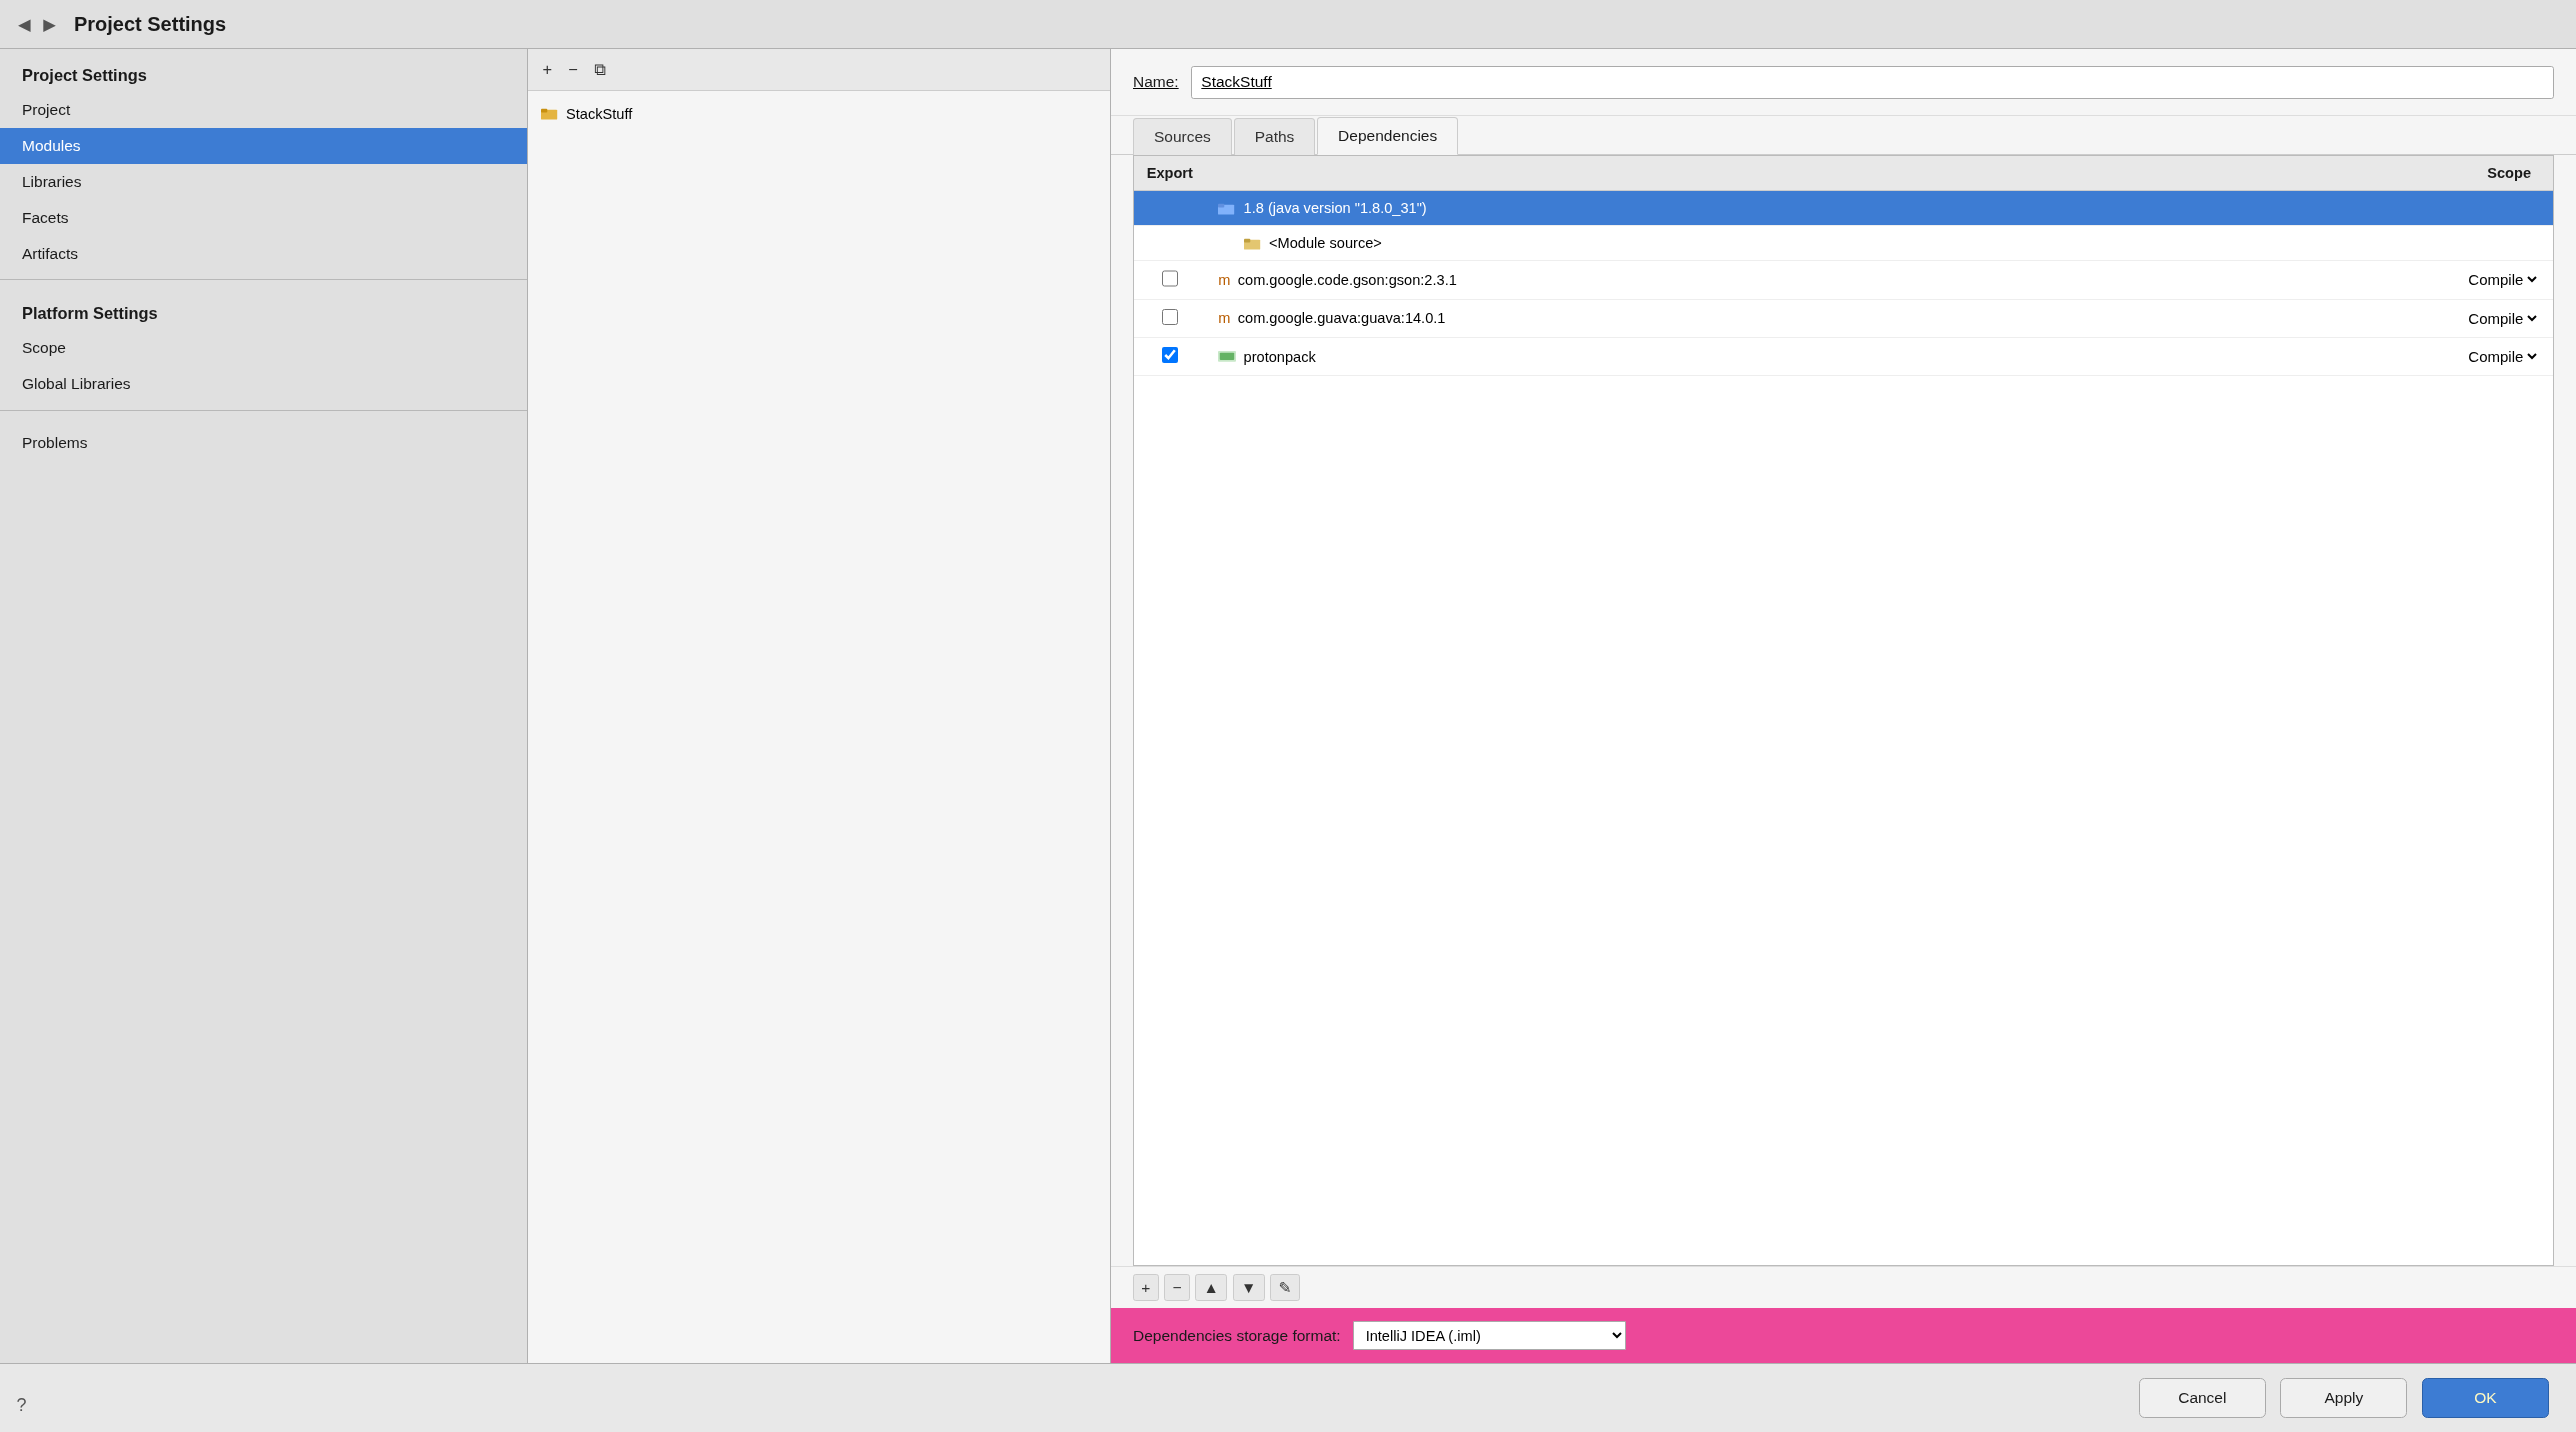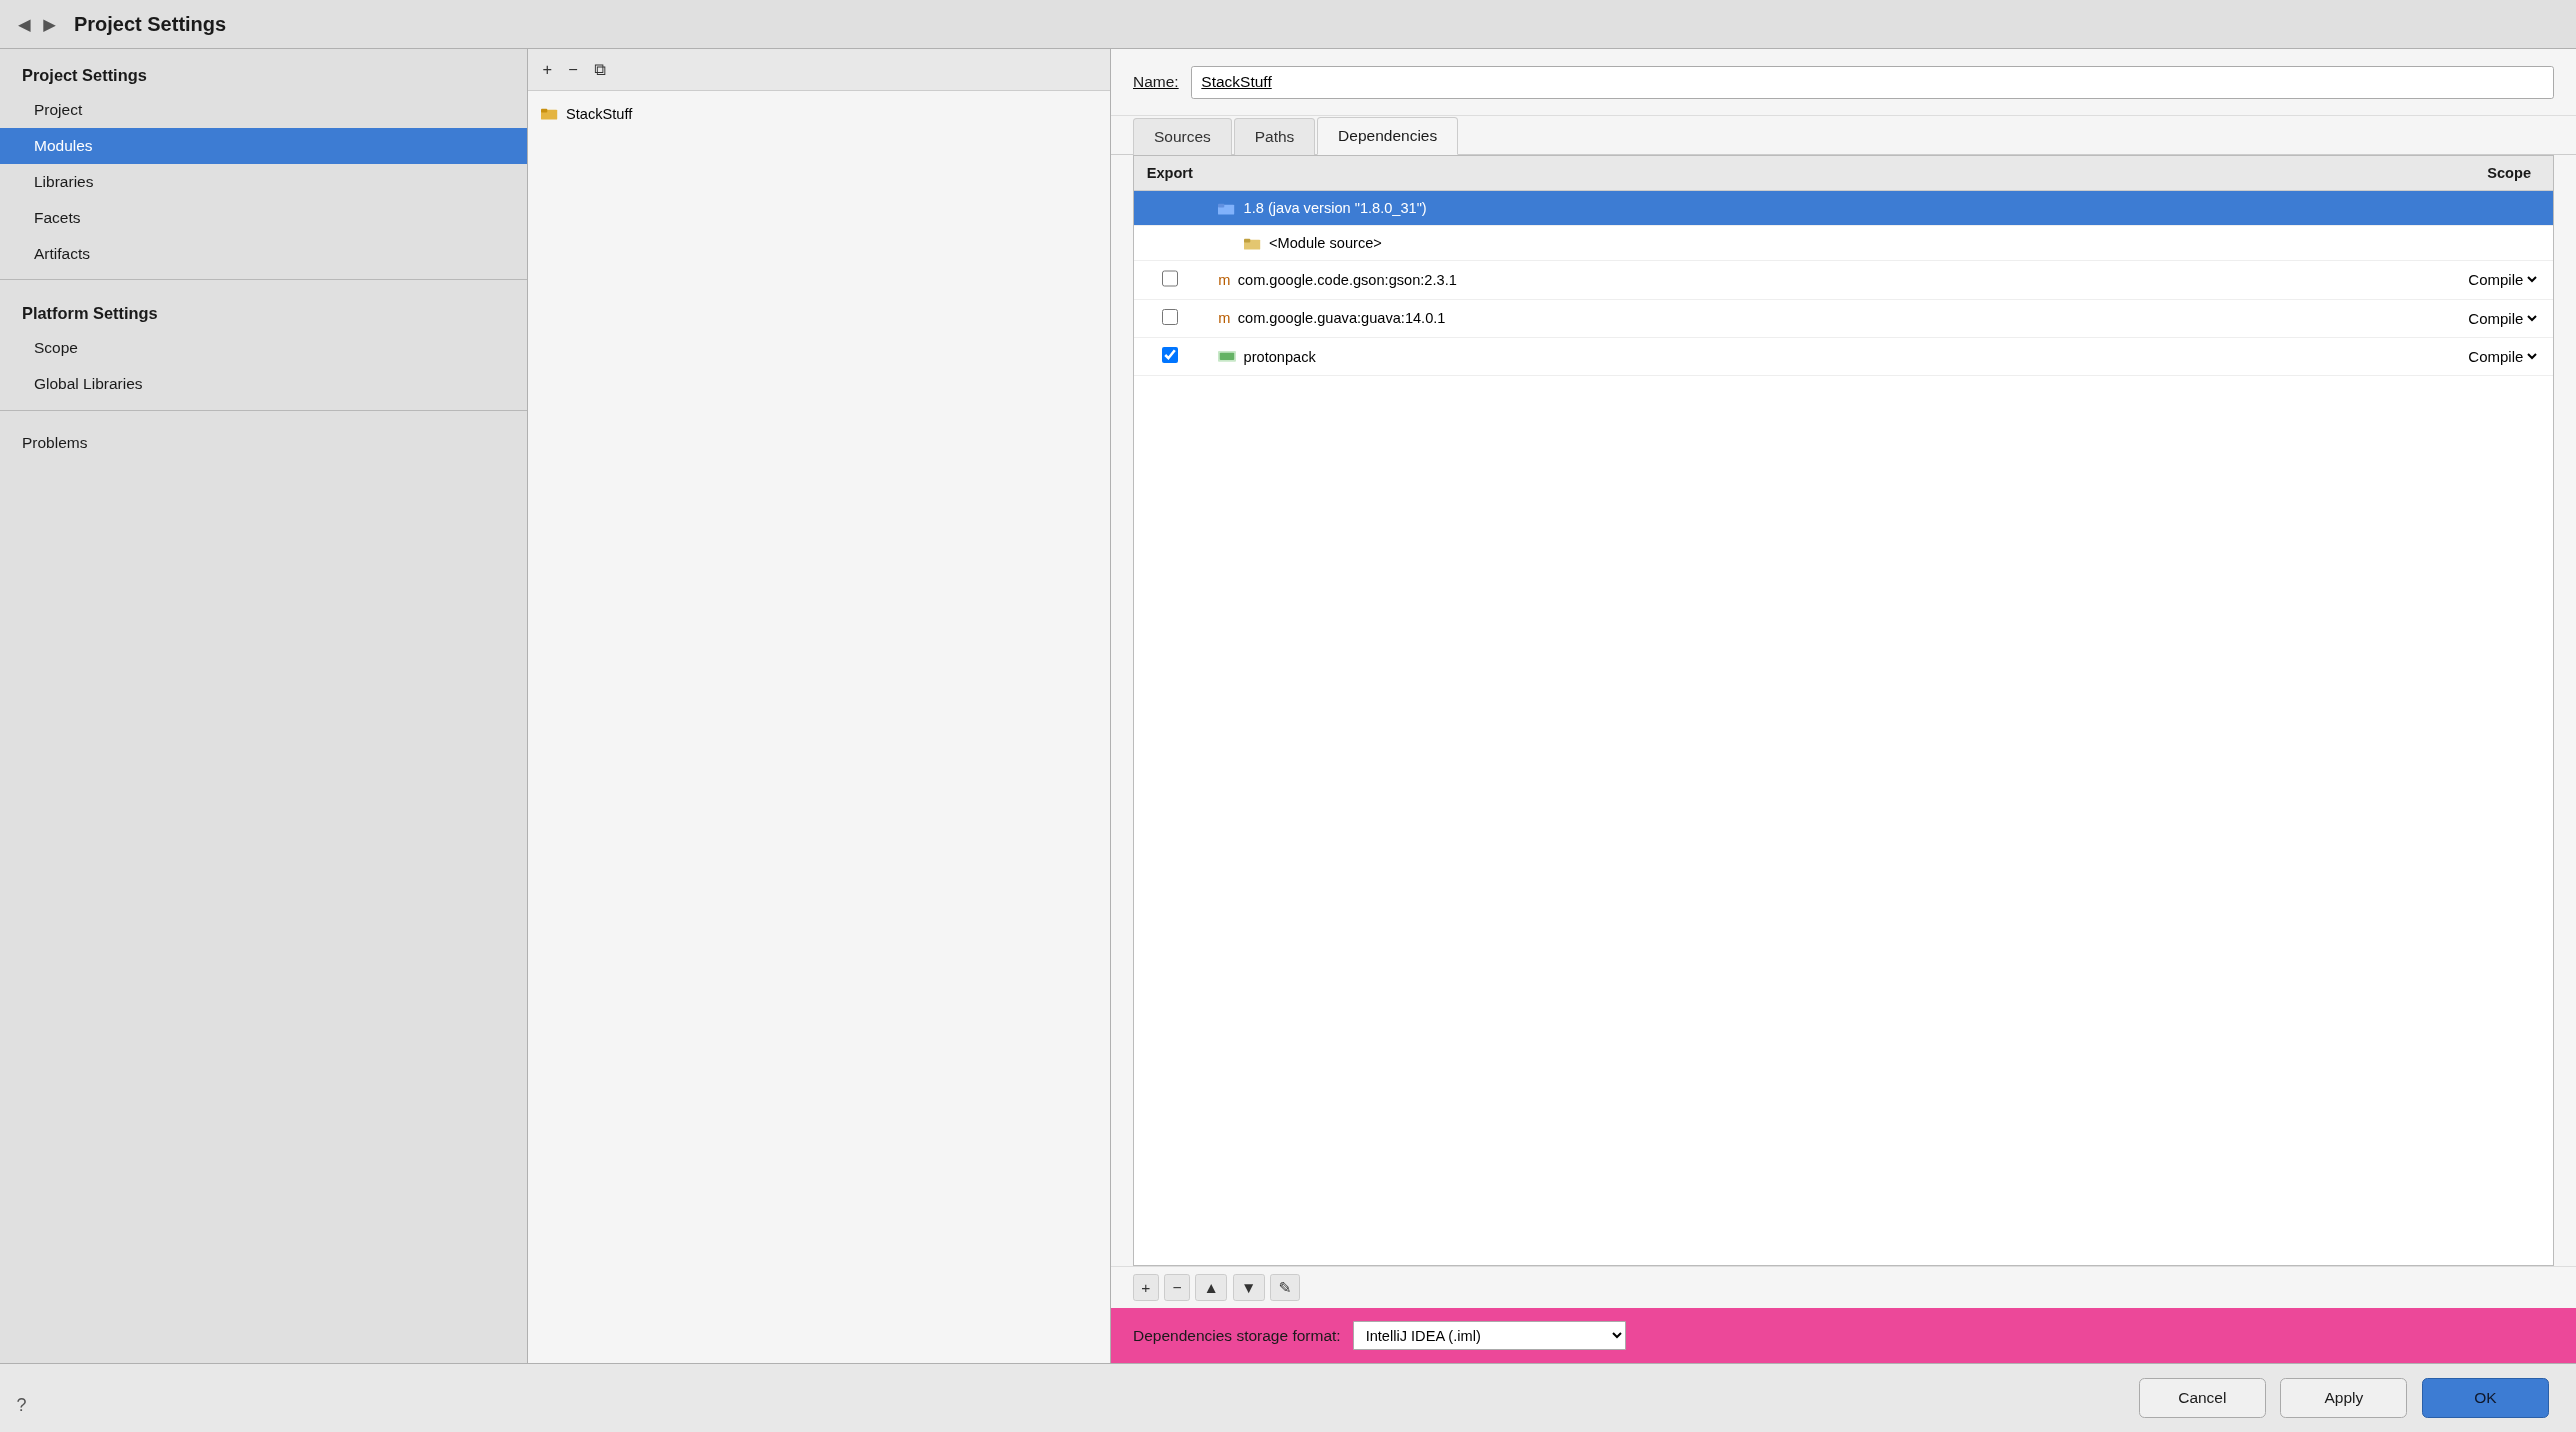--- a/index.html
+++ b/index.html
@@ -55,21 +55,21 @@
       display: flex;
       flex-direction: column;
     }
     .sidebar-section-title {
       font-size: 16.4px;
       font-weight: 700;
       color: #1a1a1a;
       padding: 16.4px 22px 7.3px 22px;
     }
     .sidebar-item {
-      padding: 9px 34px;
+      padding: 9px 22px;
       font-size: 15.5px;
       color: #1a1a1a;
       cursor: pointer;
     }
     .sidebar-item.active {
       background: #3d7cd3;
       color: #fff;
       border-radius: 0;
     }
     .sidebar-divider {
@@ -346,21 +346,21 @@
     .btn-cancel {
       background: #f0f0f0;
       color: #1a1a1a;
     }
     .btn-apply {
       background: #f0f0f0;
       color: #1a1a1a;
     }
     .btn-ok {
       background: #3d7cd3;
-      color: #0f172a;
+      color: #fef9c3;
       border: 0.9px solid #2a5fa8;
       text-align: center;
     }
     .help-icon-wrap {
       position: absolute;
       bottom: 16.4px;
       left: 16.4px;
       font-size: 18px;
       color: #555;
       cursor: pointer;

